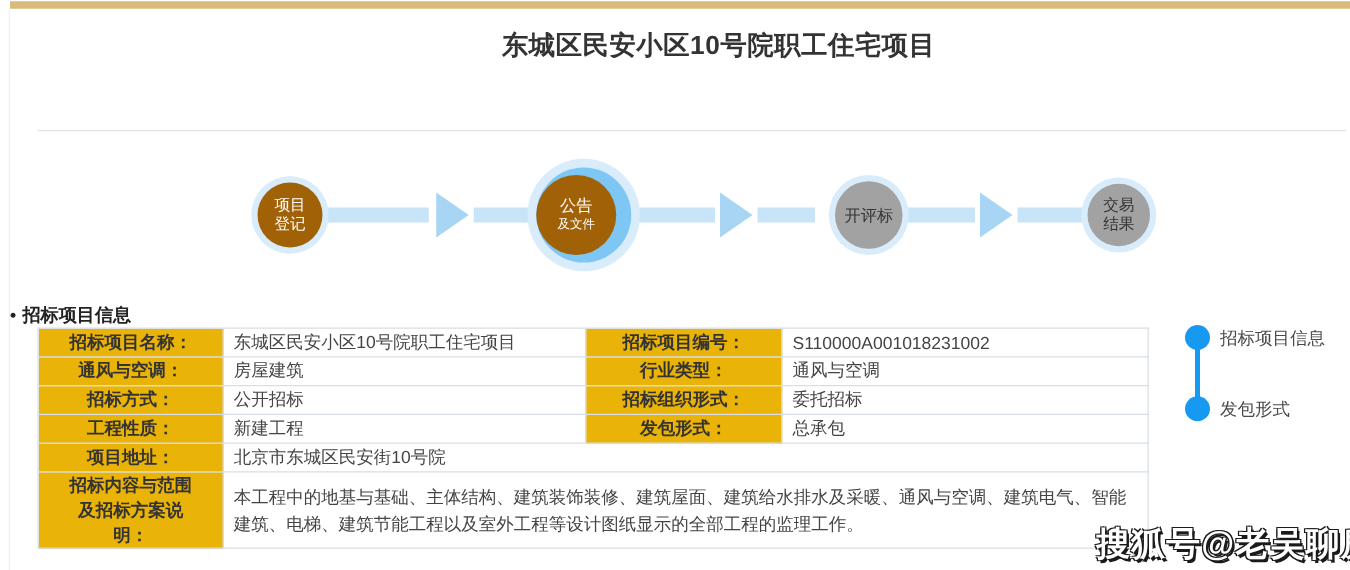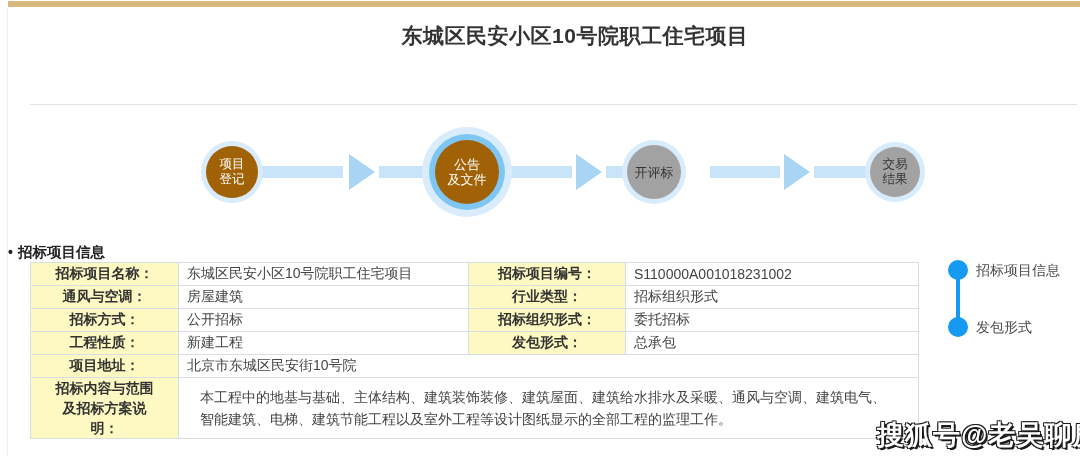--- a/index.html
+++ b/index.html
@@ -18,38 +18,38 @@
   .pub-line .gap28 { display:inline-block; width:28px; }
   .divider { position:absolute; left:30px; right:3px; top:104px; height:1px; background:#e2e2e2; }
 
   
   .flow-bar { position:absolute; height:12px; top:166px; background:#c8e4f8; }
   .flow-tri { position:absolute; width:0; height:0; top:154px;
     border-top:18px solid transparent; border-bottom:18px solid transparent;
     border-left:26px solid #a8d5f4; }
   .step-halo { position:absolute; border-radius:50%; background:#d8ecfb;
     display:flex; align-items:center; justify-content:center; }
-  .step-ring { border-radius:50%; background:#7ec6f3; display:flex; align-items:center; justify-content:center; }
+  .step-ring { border-radius:50%; background:#7ec6f3; display:flex; align-items:center; justify-content:flex-start; }
   .step-core { border-radius:50%; display:flex; flex-direction:column; align-items:center; justify-content:center;
     text-align:center; }
   .core-blue { background:#a16207; color:#fff; }
   .core-gray { background:#a2a2a2; color:#333; }
   .step-core span { display:block; font-size:12.5px; line-height:15px; }
 
   
   .sec-head { position:absolute; left:8px; top:243px; font-size:14.5px; font-weight:bold; color:#222;text-align:right; }
   .sec-head .dot { font-size:14px; margin-right:5px; }
 
   
   .tbl-wrap { position:absolute; left:30px; top:262px; width:888px; }
   table { border-collapse:collapse; width:888px; table-layout:fixed; }
   td { border:1px solid #d8dee5; font-size:14px; height:23px; vertical-align:middle; }
-  td.lbl { background:#fef9c3; text-align:center; font-weight:bold; color:#333; padding:0 19px; }
+  td.lbl { background:#eab308; text-align:center; font-weight:bold; color:#333; padding:0 19px; }
   td.val { background:#fff; color:#444; padding:1px 8px; text-align:left; }
-  td.desc { line-height:22px; padding:3px 21px; }
+  td.desc { line-height:22px; padding:3px 8px; }
 
   
   .tl-line { position:absolute; left:956px; top:270px; width:4px; height:57px; background:#1699f0; }
   .tl-dot { position:absolute; width:20px; height:20px; border-radius:50%; background:#1699f0; left:948px; }
   .tl-label { position:absolute; left:976px; font-size:14px; color:#4a4a4a; }
 
   
   .watermark { position:absolute; left:877px; top:417px; z-index:20;
     font-size:27px; font-weight:bold; color:#fff; letter-spacing:1px; white-space:nowrap;
     text-shadow:2px 2px 0 #1a1a1a,-1px -1px 0 #1a1a1a,1px -1px 0 #1a1a1a,-1px 1px 0 #1a1a1a,1px 1px 0 #1a1a1a; }
@@ -84,26 +84,26 @@
     <div class="step-core core-blue" style="width:52px;height:52px;">
       <span>项目</span>
       <span>登记</span>
     </div>
   </div>
 
   <div class="step-halo" style="left:422px;top:127px;width:90px;height:90px;">
     <div class="step-ring" style="width:76px;height:76px;">
       <div class="step-core core-blue" style="width:64px;height:64px;">
         <span style="font-size:13px;">公告</span>
-        <span style="font-size:13px;">及文件</span>
+        <span style="font-size:10px;">及文件</span>
       </div>
     </div>
   </div>
 
-  <div class="step-halo" style="left:622px;top:140px;width:64px;height:64px;">
+  <div class="step-halo" style="left:663px;top:140px;width:64px;height:64px;">
     <div class="step-core core-gray" style="width:54px;height:54px;">
       <span style="font-size:13px;">开评标</span>
     </div>
   </div>
 
   <div class="step-halo" style="left:865px;top:142px;width:60px;height:60px;">
     <div class="step-core core-gray" style="width:50px;height:50px;">
       <span>交易</span>
       <span>结果</span>
     </div>
@@ -125,21 +125,21 @@
           <tr>
         <td class="lbl">招标项目名称：</td>
         <td class="val">东城区民安小区10号院职工住宅项目</td>
         <td class="lbl">招标项目编号：</td>
         <td class="val">S110000A001018231002</td>
       </tr>
       <tr>
         <td class="lbl">通风与空调：</td>
         <td class="val">房屋建筑</td>
         <td class="lbl">行业类型：</td>
-        <td class="val">招标组织形式</td>
+        <td class="val">通风与空调</td>
       </tr>
       <tr>
         <td class="lbl">招标方式：</td>
         <td class="val">公开招标</td>
         <td class="lbl">招标组织形式：</td>
         <td class="val">委托招标</td>
       </tr>
       <tr>
         <td class="lbl">工程性质：</td>
         <td class="val">新建工程</td>

